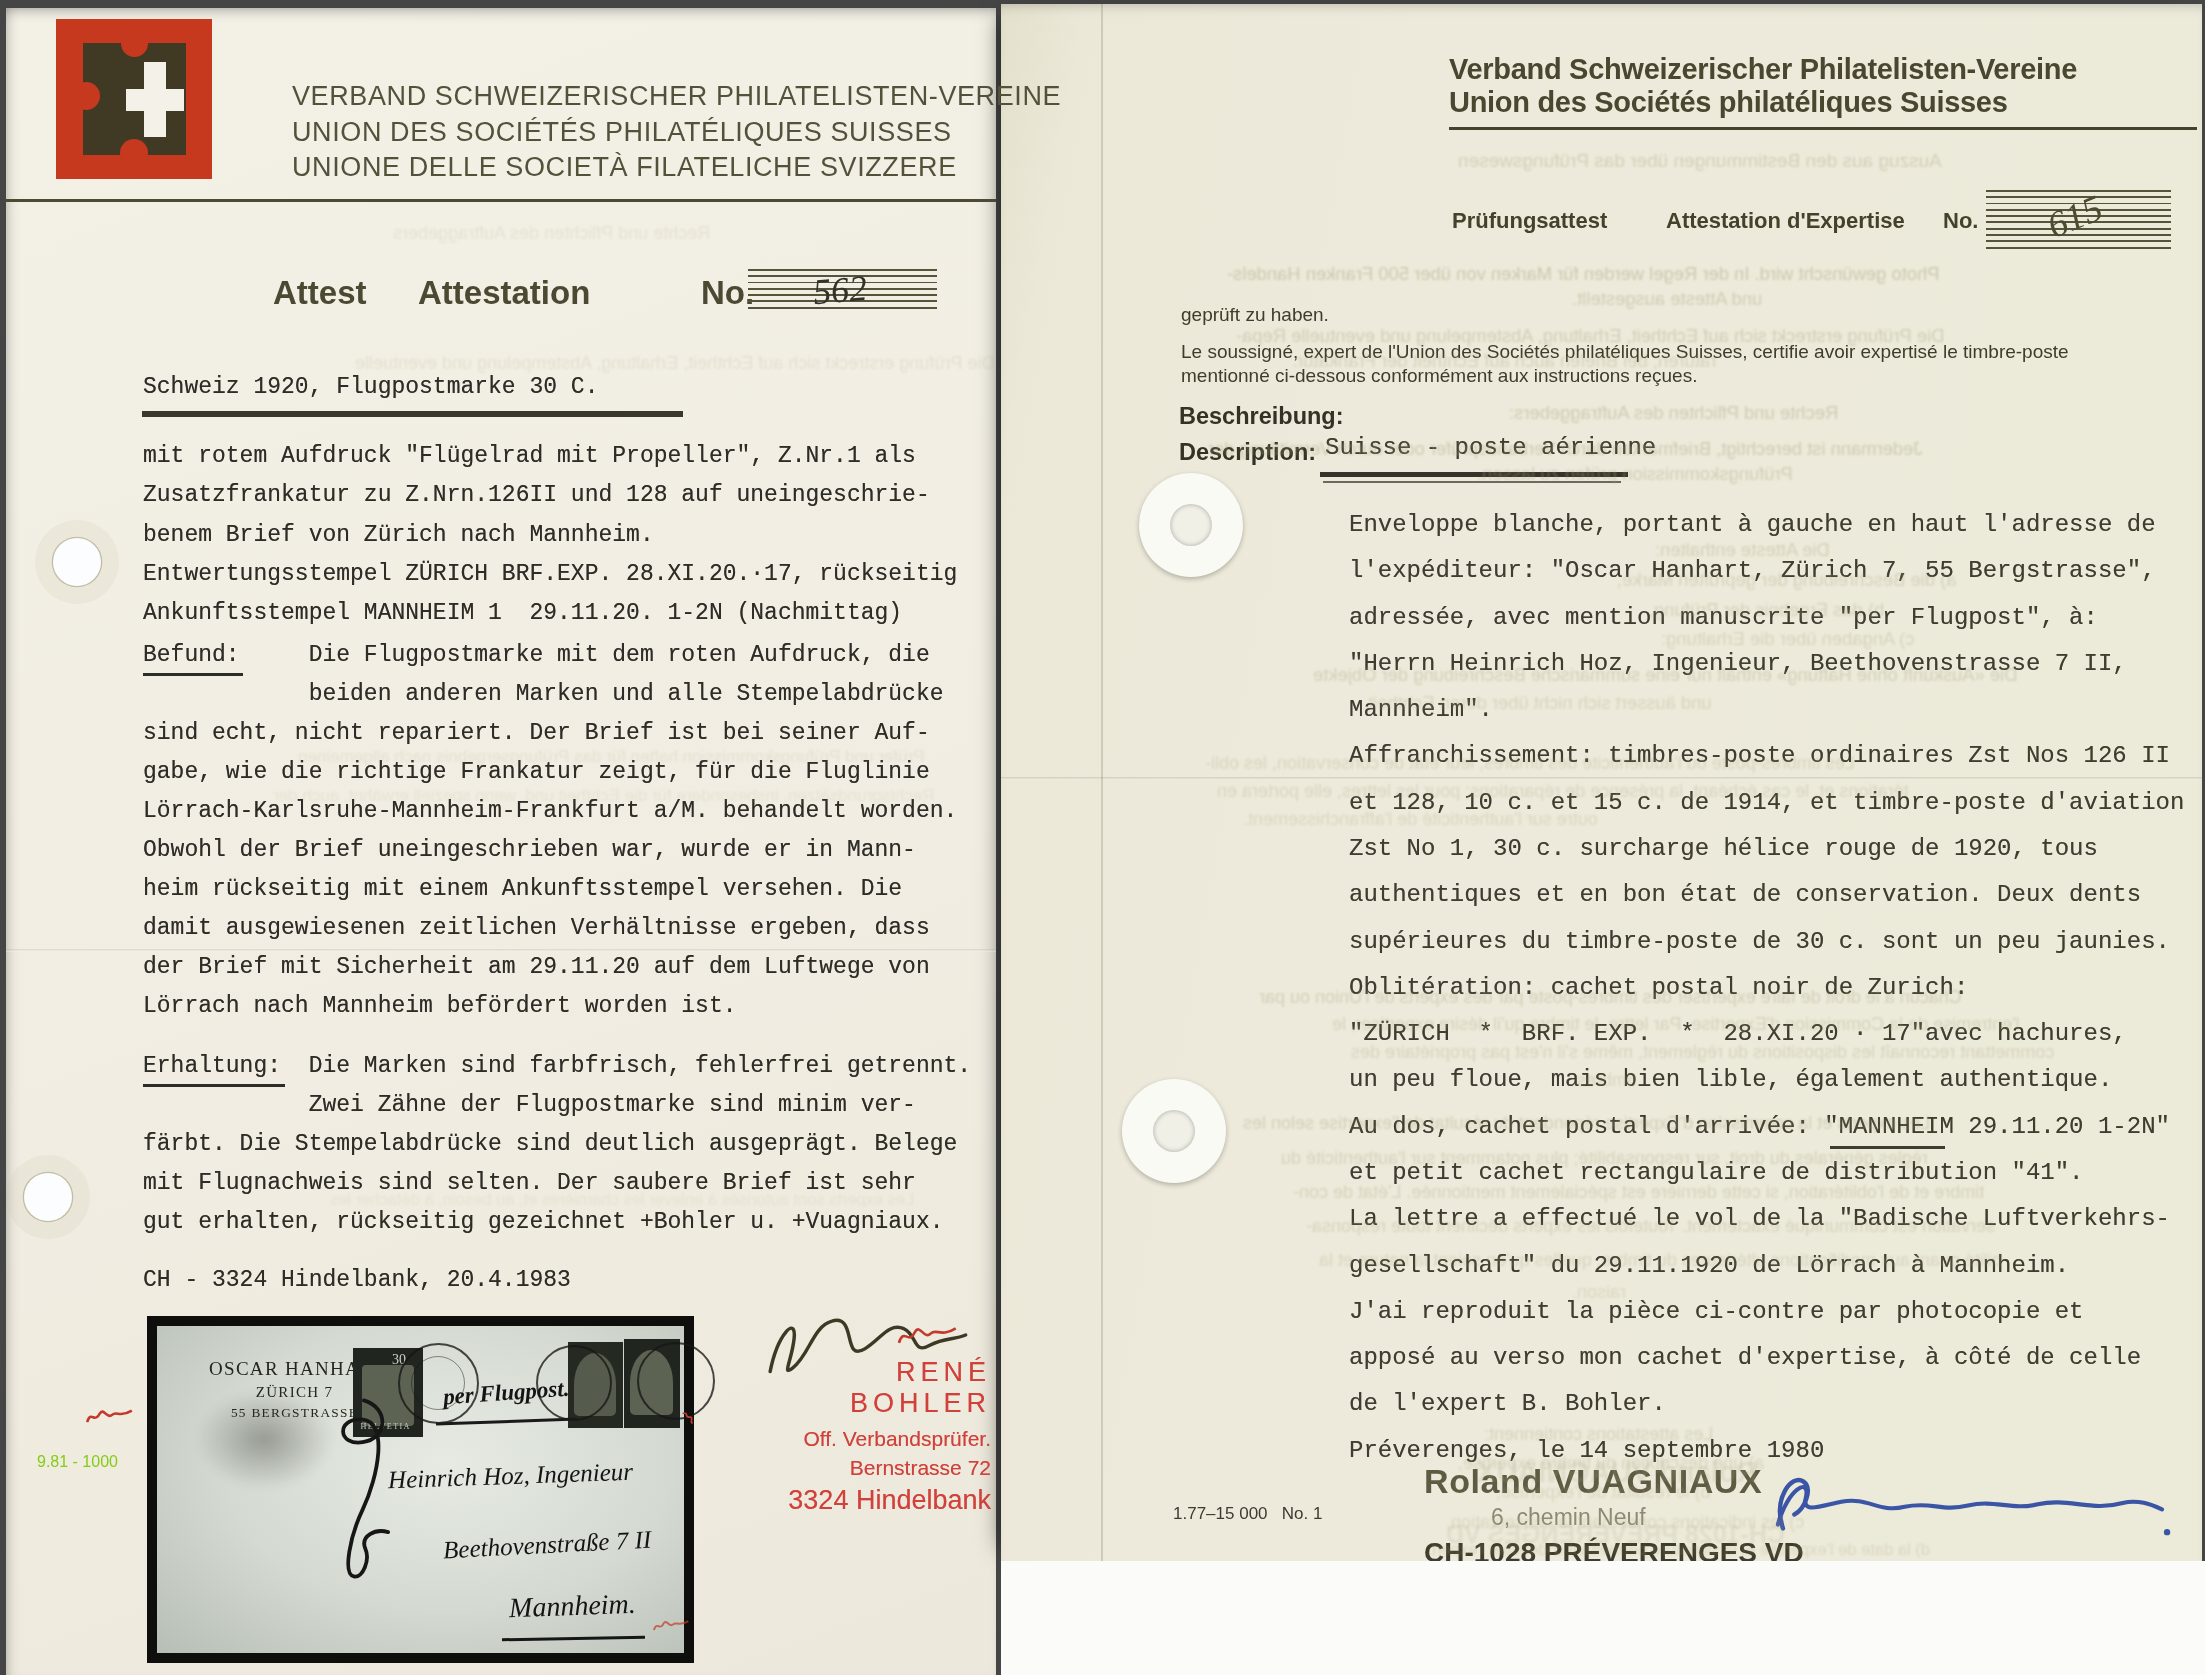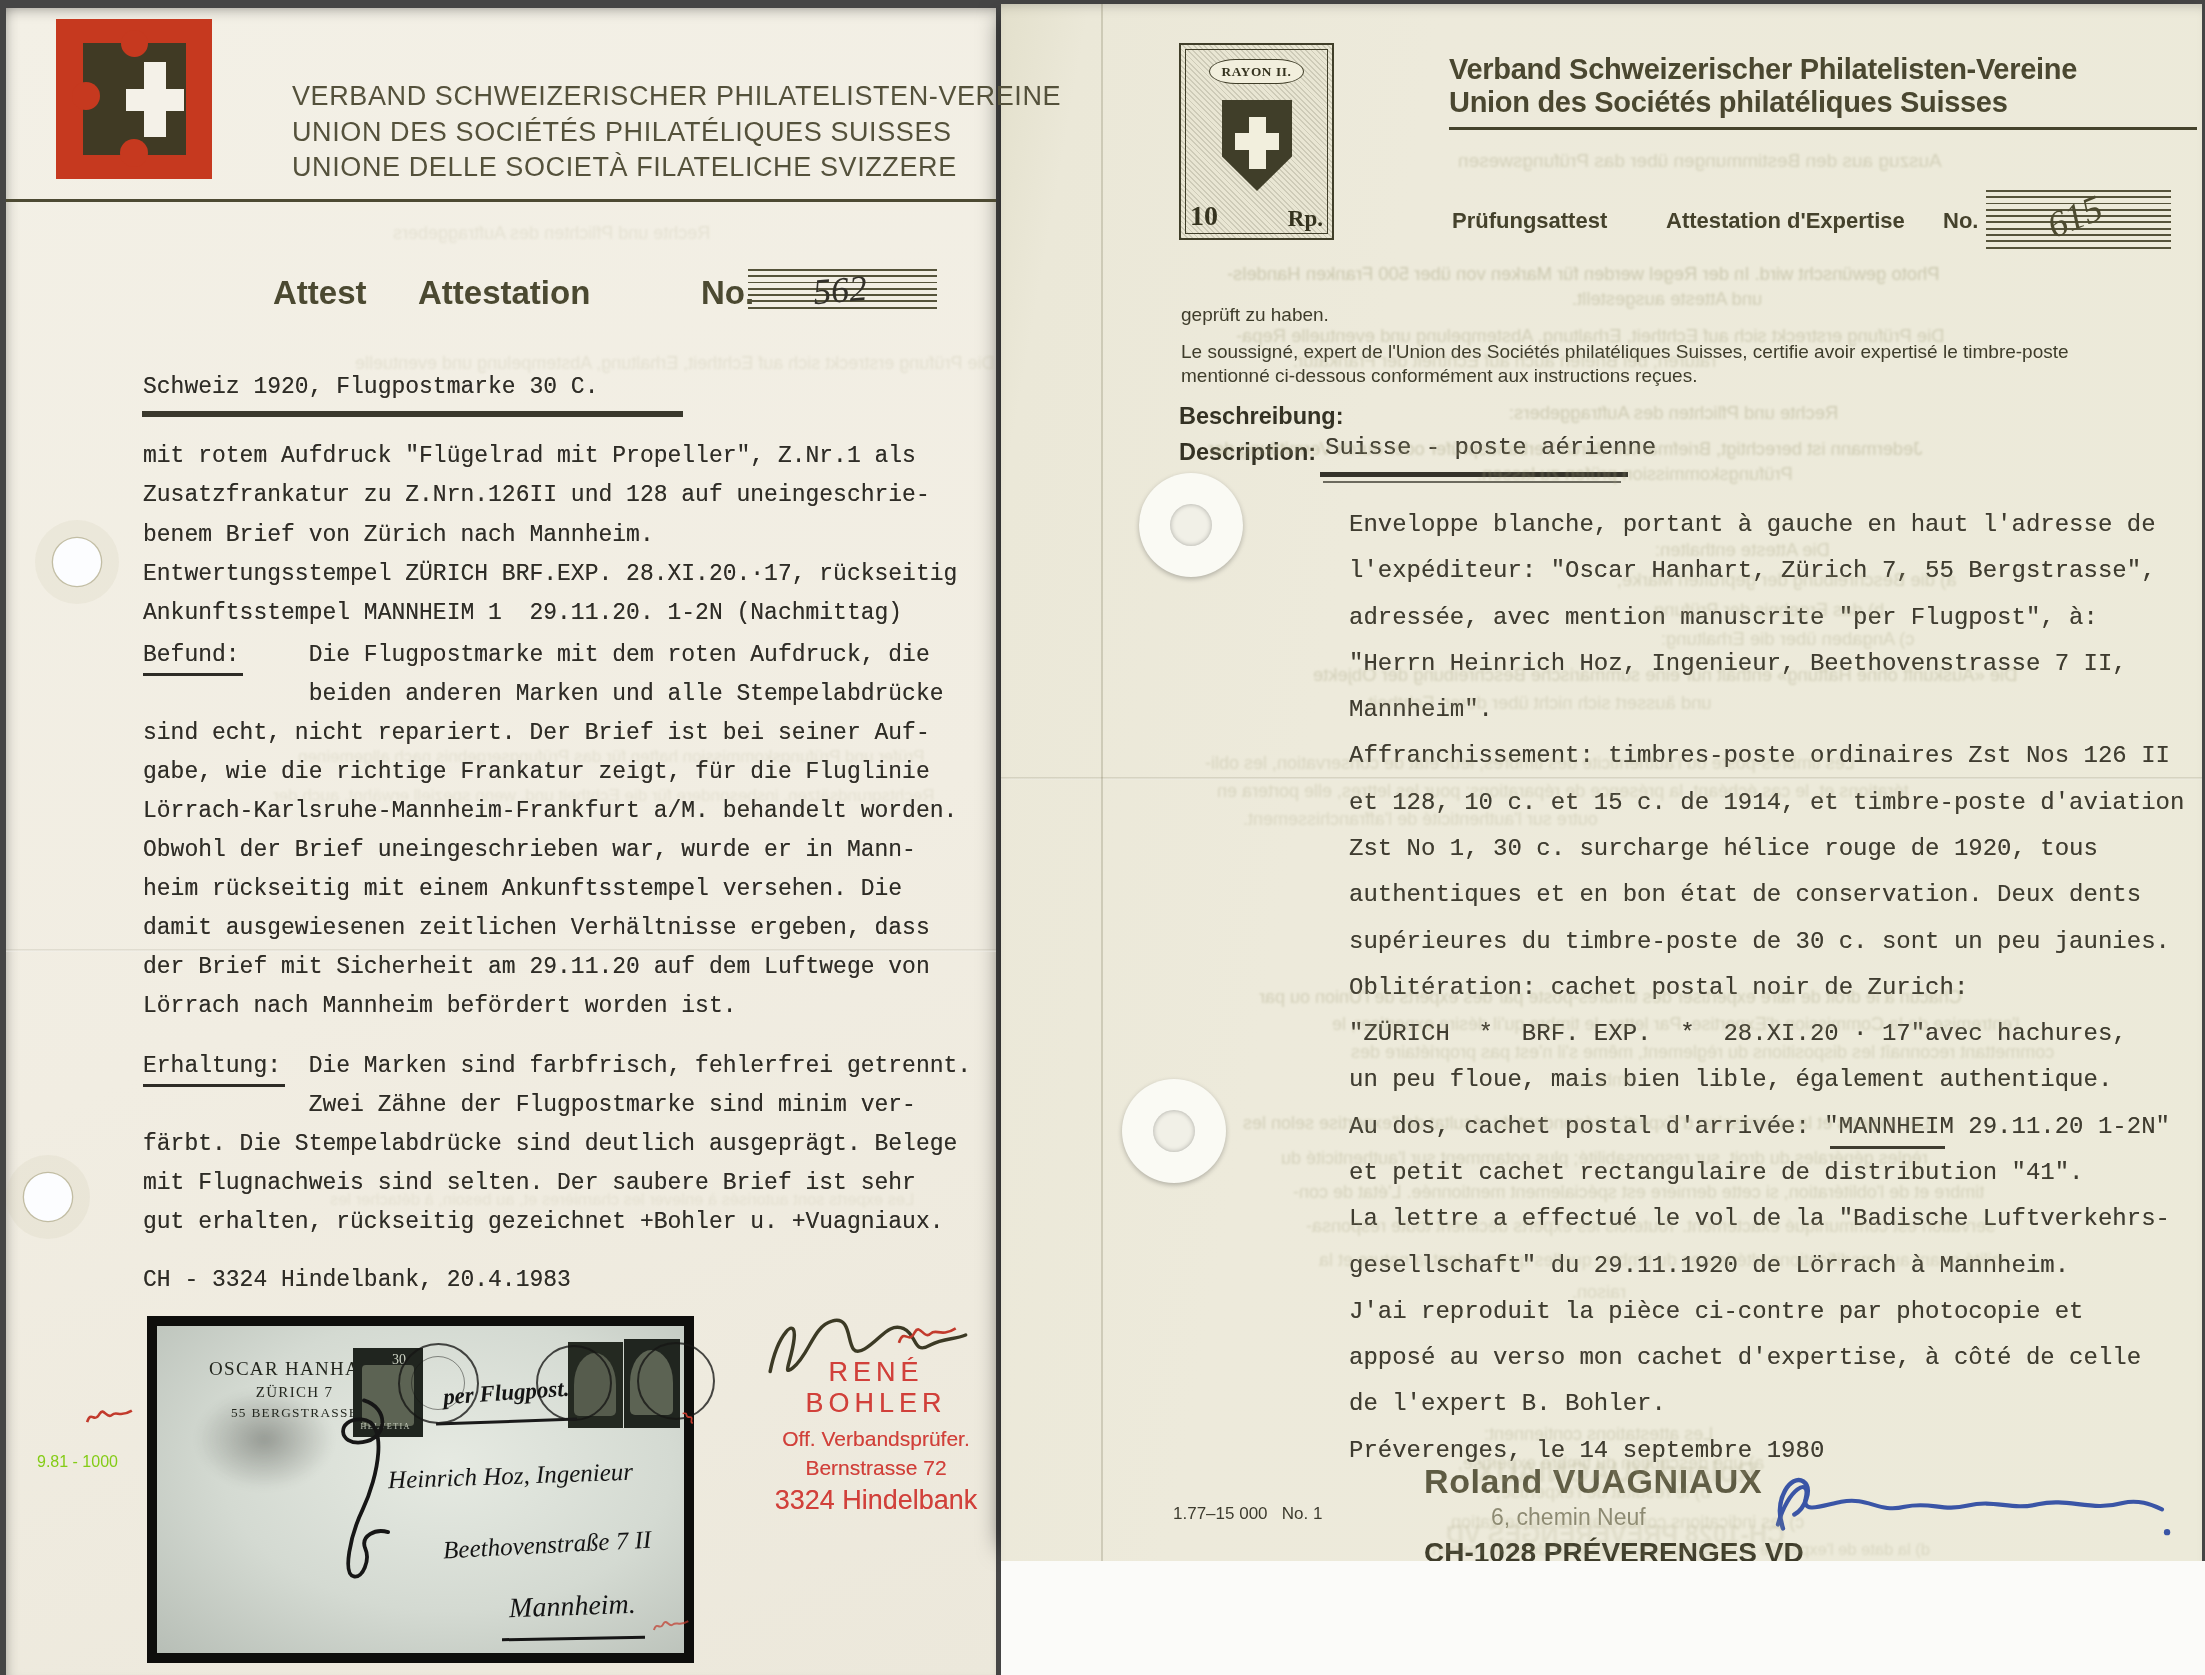--- a/index.html
+++ b/index.html
@@ -26,21 +26,21 @@
       text-shadow:0 0 0.6px rgba(46,44,38,.55);}
   .tw-l{font-size:23px;}
   .tw-r{font-size:24px;color:#3f3c30;text-shadow:0 0 0.6px rgba(63,60,48,.5);}
   .lines{position:absolute;}
   .lines .line{position:absolute;left:0;white-space:pre;}
   .statement{position:absolute;left:1181px;font-size:19px;color:#3e3c2b;white-space:nowrap;}
   .desc-label{position:absolute;left:1179px;font-size:23.5px;font-weight:700;color:#343224;white-space:nowrap;}
   .no-box{position:absolute;background:repeating-linear-gradient(180deg,#55533a 0px,#55533a 1.9px,rgba(0,0,0,0) 1.9px,rgba(0,0,0,0) 6.3px);}
   .hand-no{position:absolute;font-family:"Liberation Serif","DejaVu Serif",serif;font-style:italic;color:#33312a;}
   .ghost{position:absolute;transform:scaleX(-1);filter:blur(1.3px);color:#a8a582;white-space:nowrap;pointer-events:none;}
-  .red-stamp{color:#d1403a;text-align:center;text-shadow:0 0 0.6px rgba(209,64,58,.5);}
+  .red-stamp{color:#d1403a;text-align:right;text-shadow:0 0 0.6px rgba(209,64,58,.5);}
   .punch{position:absolute;border-radius:50%;}
   .pm-ring{position:absolute;border:2.5px solid rgba(22,22,20,.78);border-radius:50%;}
   .hand{font-family:"Liberation Serif","DejaVu Serif",serif;font-style:italic;color:#141414;white-space:nowrap;}
   .env-serif{font-family:"Liberation Serif","DejaVu Serif",serif;color:#24271f;white-space:nowrap;}
   .small-print{position:absolute;font-size:16.5px;color:#3d3b2e;white-space:pre;}
 </style>
 </head>
 <body>
 
 <div class="canvas">
@@ -147,30 +147,20 @@
   <svg class="abs" style="left:651px;top:1618px;opacity:.7;" width="41" height="20" viewBox="0 0 100 50">
       <path d="M6,30 C14,6 20,34 30,14 C38,0 44,26 54,16 C62,8 70,22 92,8" stroke="#c23a2c" stroke-width="5" fill="none"></path>
     </svg>
 
   <div class="small-print" style="left:37px;top:1453px;font-size:16px;color:#84cc16;">9.81 - 1000</div>
   <div class="punch" style="left:53px;top:538px;width:48px;height:48px;background:#fcfdff;box-shadow:0 0 0 1.3px rgba(160,155,120,.55),0 0 0 18px rgba(205,200,170,.18);"></div>
   <div class="punch" style="left:24px;top:1173px;width:48px;height:48px;background:#fcfdff;box-shadow:0 0 0 1.3px rgba(160,155,120,.55),0 0 0 18px rgba(205,200,170,.18);"></div>
 
   <div class="abs" style="left:0;top:0;width:2205px;height:1561px;overflow:hidden;">
 
-    <div class="abs" style="left:1179px;top:43px;width:151px;height:193px;border:2.5px solid #403e29;background:repeating-linear-gradient(45deg,rgba(64,62,41,.16) 0 1.3px,rgba(0,0,0,0) 1.3px 3.8px),#e9e6d3;">
-      <div class="abs" style="left:3.8px;top:3.8px;right:3.8px;bottom:3.8px;border:1.3px solid #403e29;"></div>
-      <div class="abs env-serif" style="left:28px;top:14px;width:93px;height:23px;background:#f2efdd;border:1.3px solid #403e29;border-radius:50%/90%;text-align:center;font-size:13.3px;font-weight:700;letter-spacing:0.6px;line-height:23px;color:#35331f;">RAYON II.</div>
-      <div class="abs" style="left:41px;top:55px;width:70px;height:91px;background:#403e29;clip-path:polygon(0 0,100% 0,100% 62%,50% 100%,0 62%);">
-        <div class="abs" style="left:27px;top:16.5px;width:16.5px;height:52px;background:#f2efdd;"></div>
-        <div class="abs" style="left:12.7px;top:33px;width:44px;height:16.5px;background:#f2efdd;"></div>
-      </div>
-      <div class="abs env-serif" style="left:9px;bottom:6.3px;font-size:28px;font-weight:700;color:#35331f;">10</div>
-      <div class="abs env-serif" style="right:9px;bottom:6.3px;font-size:23px;font-weight:700;color:#35331f;">Rp.</div>
-    </div>
 
     <div class="org-line-r" style="top:53px;">Verband Schweizerischer Philatelisten-Vereine</div>
     <div class="org-line-r" style="top:86px;">Union des Sociétés philatéliques Suisses</div>
     <div class="rule" style="left:1449px;top:127px;width:748px;height:2.5px;background:#45432c;"></div>
 
     <div class="attest-bold-r" style="left:1452px;top:208px;">Prüfungsattest</div>
     <div class="attest-bold-r" style="left:1666px;top:208px;">Attestation d'Expertise</div>
     <div class="attest-bold-r" style="left:1943px;top:208px;">No.</div>
     <div class="no-box" style="left:1986px;top:190px;width:185px;height:61px;">
       <div class="hand-no" style="left:61px;top:5px;font-size:37px;color:#4c4a2f;transform:rotate(-22deg);">615</div>

